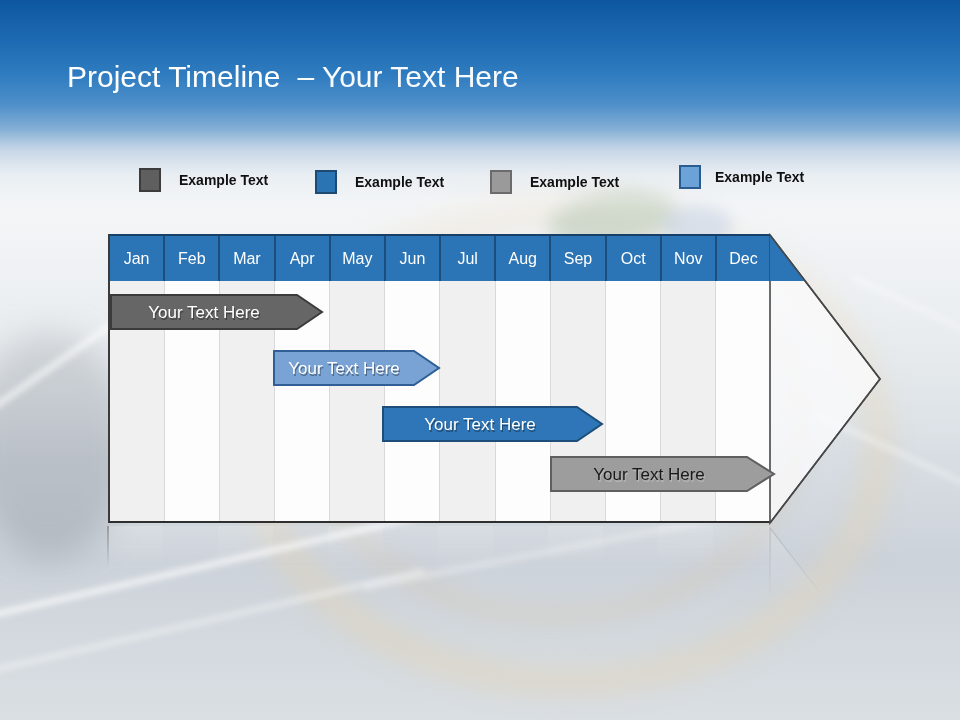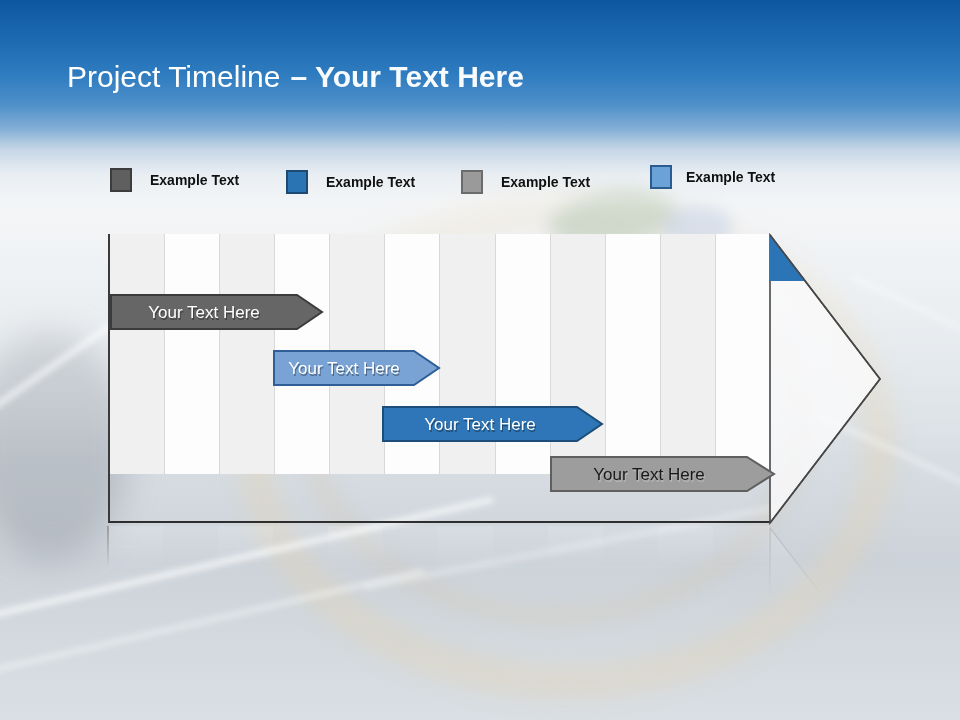--- a/index.html
+++ b/index.html
@@ -29,23 +29,23 @@
   .s0{left:-30px;top:330px;width:260px;height:6px;transform:rotate(-35deg);opacity:.8;}
   .s1{left:-60px;top:560px;width:560px;height:5px;transform:rotate(-13deg);}
   .s2{left:-70px;top:625px;width:500px;height:4px;transform:rotate(-13deg);opacity:.7;}
   .s3{left:360px;top:545px;width:420px;height:5px;transform:rotate(-11deg);opacity:.45;}
   .s4{left:800px;top:470px;width:280px;height:4px;transform:rotate(25deg);opacity:.6;}
   .s5{left:840px;top:330px;width:260px;height:4px;transform:rotate(25deg);opacity:.5;}
 
   .title{position:absolute;left:67px;top:58px;font-size:30px;line-height:38px;
          color:#ffffff;white-space:nowrap;}
   .t-bold{font-weight:normal;}
-  .t-rest{font-weight:700;margin-left:10px;color:rgba(255,255,255,0.97);}
+  .t-rest{font-weight:400;margin-left:17px;color:rgba(255,255,255,0.97);}
 
-  .legend-item{position:absolute;display:flex;align-items:center;gap:18px;}
+  .legend-item{position:absolute;display:flex;align-items:center;gap:18px;margin-left:29px;}
   .legend-swatch{width:18px;height:20px;border:2px solid #333;flex:0 0 auto;}
   .legend-label{font-size:14px;font-weight:bold;color:#101010;white-space:nowrap;}
   .li-1{left:110px;top:168px;}
   .li-2{left:286px;top:170px;}
   .li-3{left:461px;top:170px;}
   .li-4{left:650px;top:165px;gap:14px;}
 
   .gantt{position:absolute;left:108px;top:234px;width:662px;height:289px;
          border-left:2px solid #3a3a3a;border-bottom:2px solid #2e2e2e;
          box-sizing:border-box;}
@@ -107,20 +107,34 @@
   <div class="legend-item li-3">
     <span class="legend-swatch" style="background-color: rgb(154, 154, 154); border-color: rgb(107, 107, 107);"></span>
     <span class="legend-label">Example Text</span>
   </div>
   <div class="legend-item li-4">
     <span class="legend-swatch" style="background-color: rgb(107, 163, 217); border-color: rgb(43, 92, 143);"></span>
     <span class="legend-label">Example Text</span>
   </div>
 
   <div class="gantt">
+    <div class="gantt-header" style="background-color: rgb(43, 116, 181);">
+      <div class="month-cell">Jan</div>
+      <div class="month-cell">Feb</div>
+      <div class="month-cell">Mar</div>
+      <div class="month-cell">Apr</div>
+      <div class="month-cell">May</div>
+      <div class="month-cell">Jun</div>
+      <div class="month-cell">Jul</div>
+      <div class="month-cell">Aug</div>
+      <div class="month-cell">Sep</div>
+      <div class="month-cell">Oct</div>
+      <div class="month-cell">Nov</div>
+      <div class="month-cell">Dec</div>
+    </div>
     <div class="gantt-body">
       <div class="gcol odd"></div>
       <div class="gcol"></div>
       <div class="gcol odd"></div>
       <div class="gcol"></div>
       <div class="gcol odd"></div>
       <div class="gcol"></div>
       <div class="gcol odd"></div>
       <div class="gcol"></div>
       <div class="gcol odd"></div>

